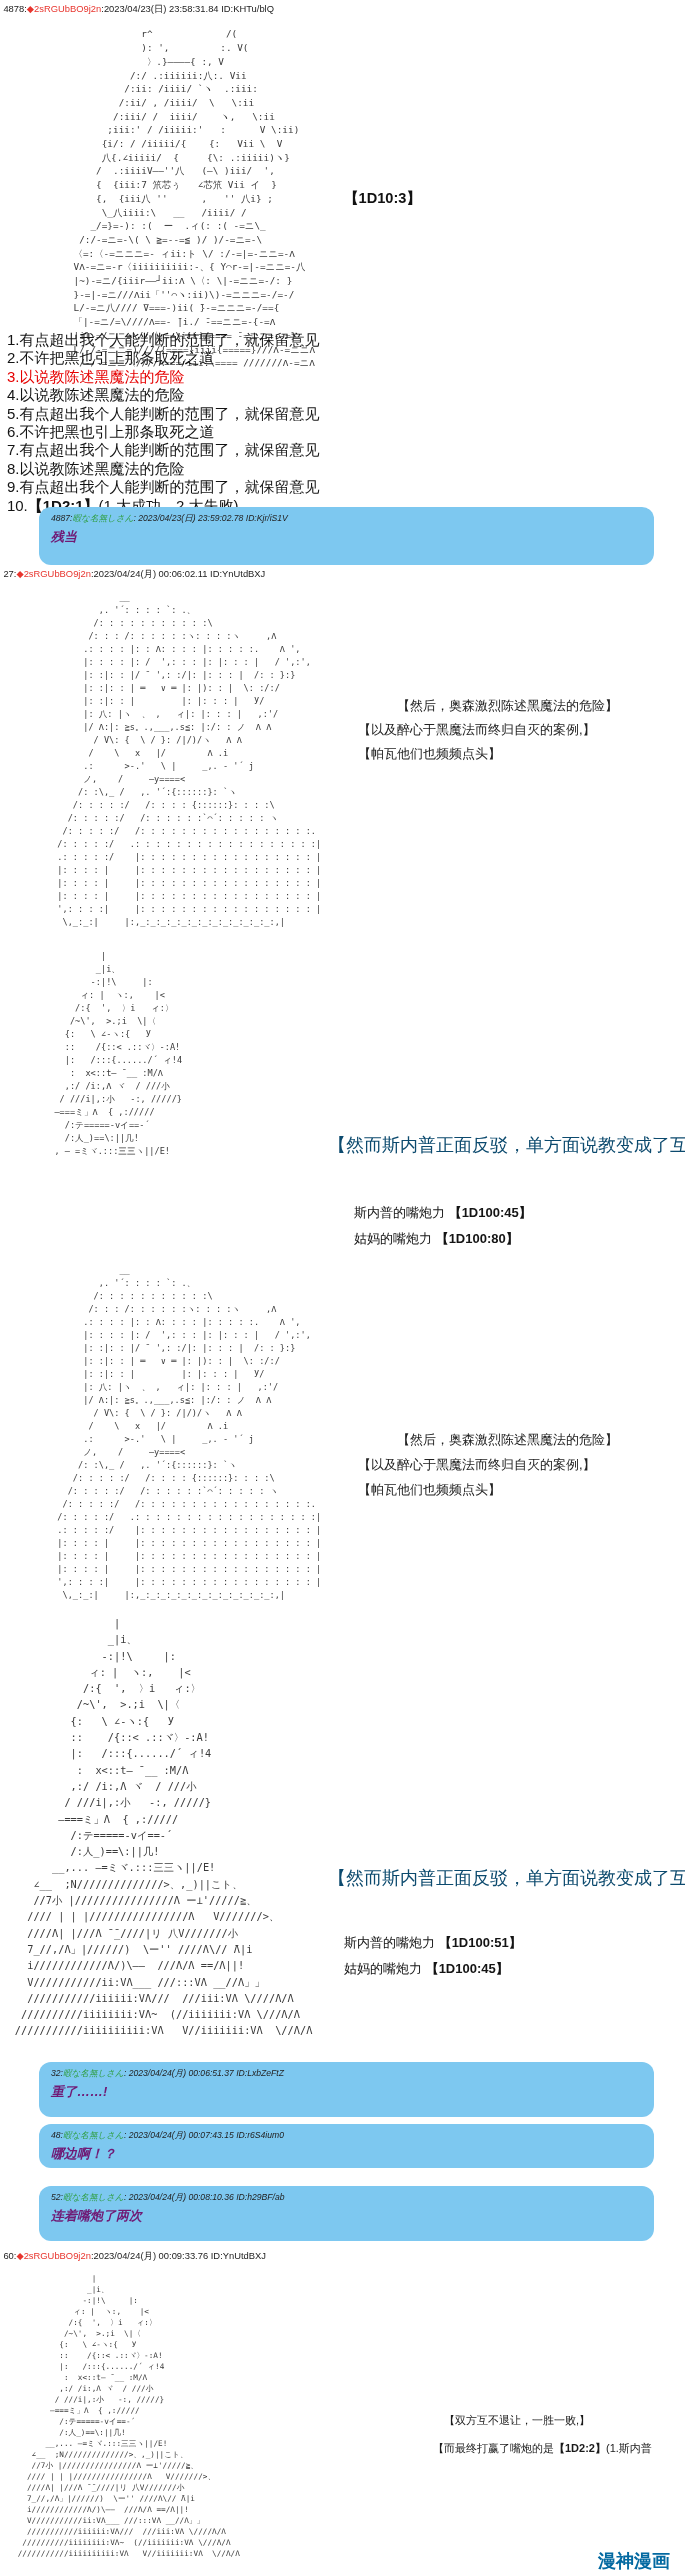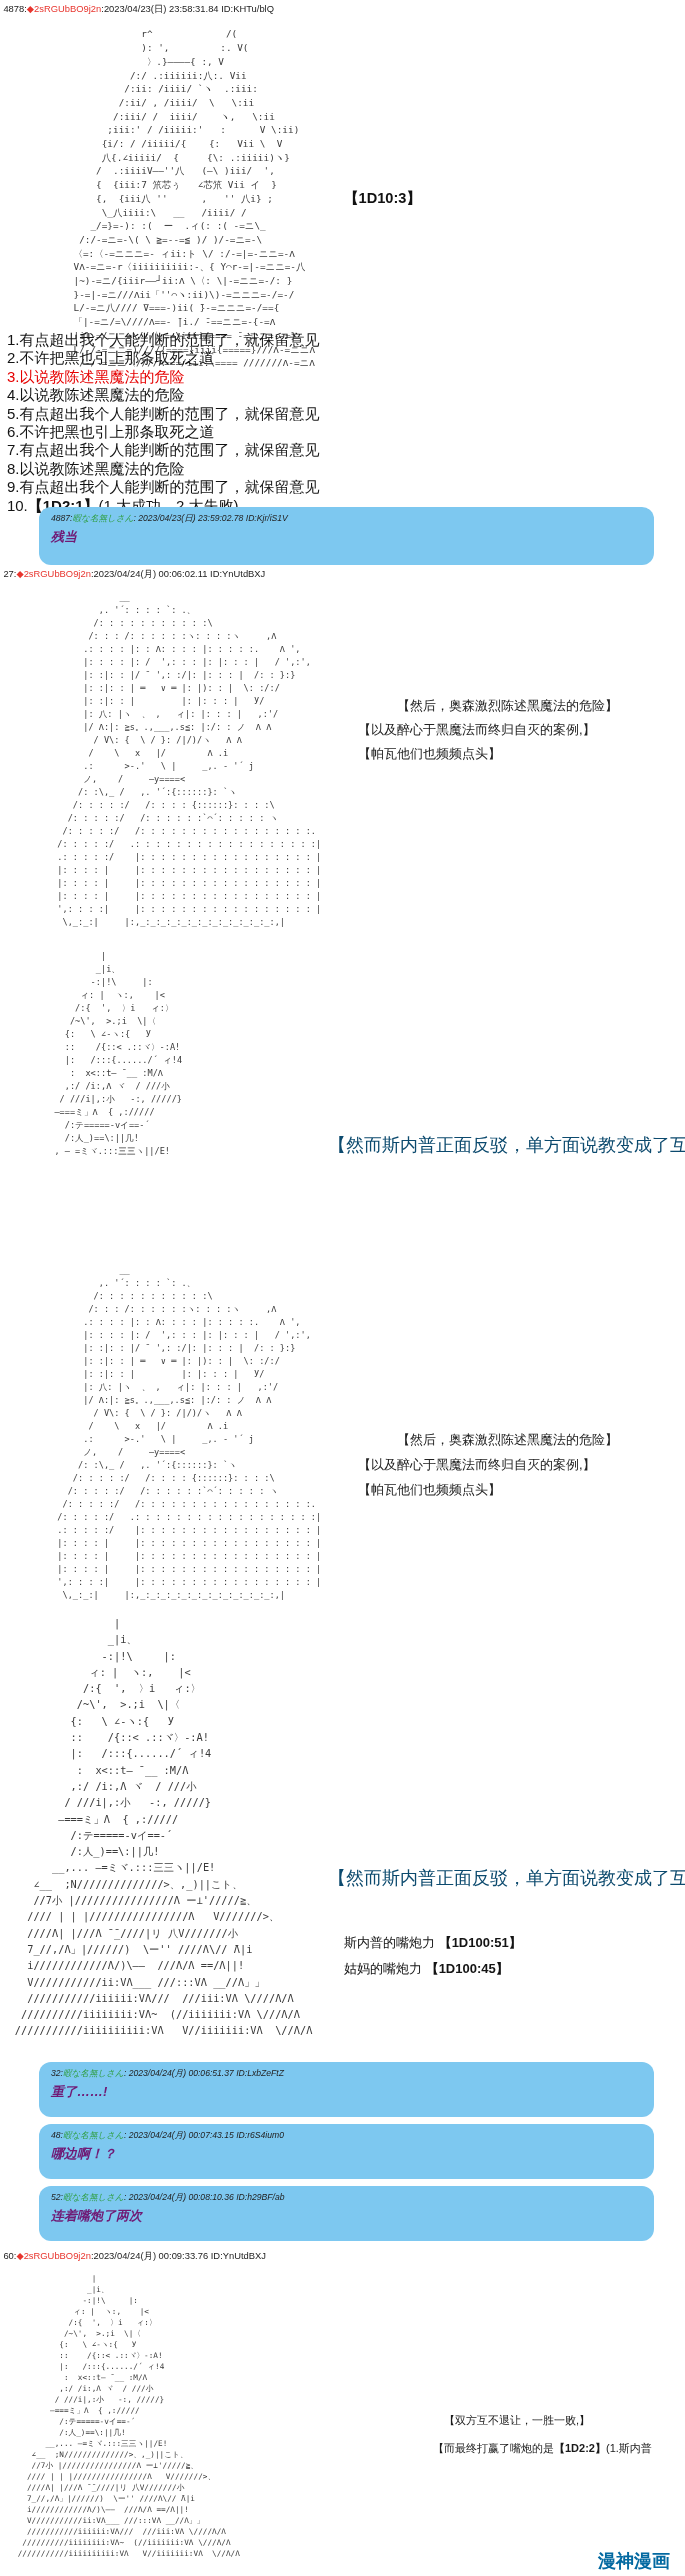--- a/index.html
+++ b/index.html
@@ -143,20 +143,28 @@
            :  x&lt;::t― ̄ __ :M/Λ
           ,:/ /i:,Λ ヾ  / ///小
          / ///i|,:小   ‐:, /////}
         ―===ミ」Λ  { ,://///
           /:テ=====-vイ==-´
           /:人_)==\:||几!
         , ― =ミヾ.:::三三ヽ||/E!</pre>
 
   <div class="abs narrb" style="left:328px;top:1133px;">【然而斯内普正面反驳，单方面说教变成了互打嘴炮。】</div>
 
+  <div class="abs duel" style="left:354px;top:1200px;">
+    <div>
+      <span>斯内普的嘴炮力 </span><span class="b">【1D100:45】</span>
+    </div>
+    <div>
+      <span>姑妈的嘴炮力 </span><span class="b">【1D100:80】</span>
+    </div>
+  </div>
 
   <pre class="aa aa4">              __
           ,. '´: : : : `: .、
          /: : : : : : : : : : :\
         /: : : /: : : : : :ヽ: : : :ヽ     ,Λ
        .: : : : |: : Λ: : : : |: : : : :.    Λ ',
        |: : : : |: /  ',: : : |: |: : : |   / ',:',
        |: :|: : |/ ̄  ',: :/|: |: : : |  /: : }:}
        |: :|: : | ═   ∨ ═ |: |): : |  \: :/:/
        |: :|: : |         |: |: : : |   У/
@@ -222,21 +230,21 @@
     </div>
   </div>
 
   <div class="quote" style="top:2062px;height:55px;">
     <div class="qh">
       <span>32:</span><span class="qname">暇な名無しさん</span><span>: 2023/04/24(月) 00:06:51.37 ID:LxbZeFtZ</span>
     </div>
     <div class="qc">重了……!</div>
   </div>
 
-  <div class="quote" style="top:2124px;height:55px;">
+  <div class="quote" style="top:2124px;height:44px;">
     <div class="qh">
       <span>48:</span><span class="qname">暇な名無しさん</span><span>: 2023/04/24(月) 00:07:43.15 ID:r6S4ium0</span>
     </div>
     <div class="qc">哪边啊！？</div>
   </div>
 
   <div class="quote" style="top:2186px;height:55px;">
     <div class="qh">
       <span>52:</span><span class="qname">暇な名無しさん</span><span>: 2023/04/24(月) 00:08:10.36 ID:h29BF/ab</span>
     </div>

